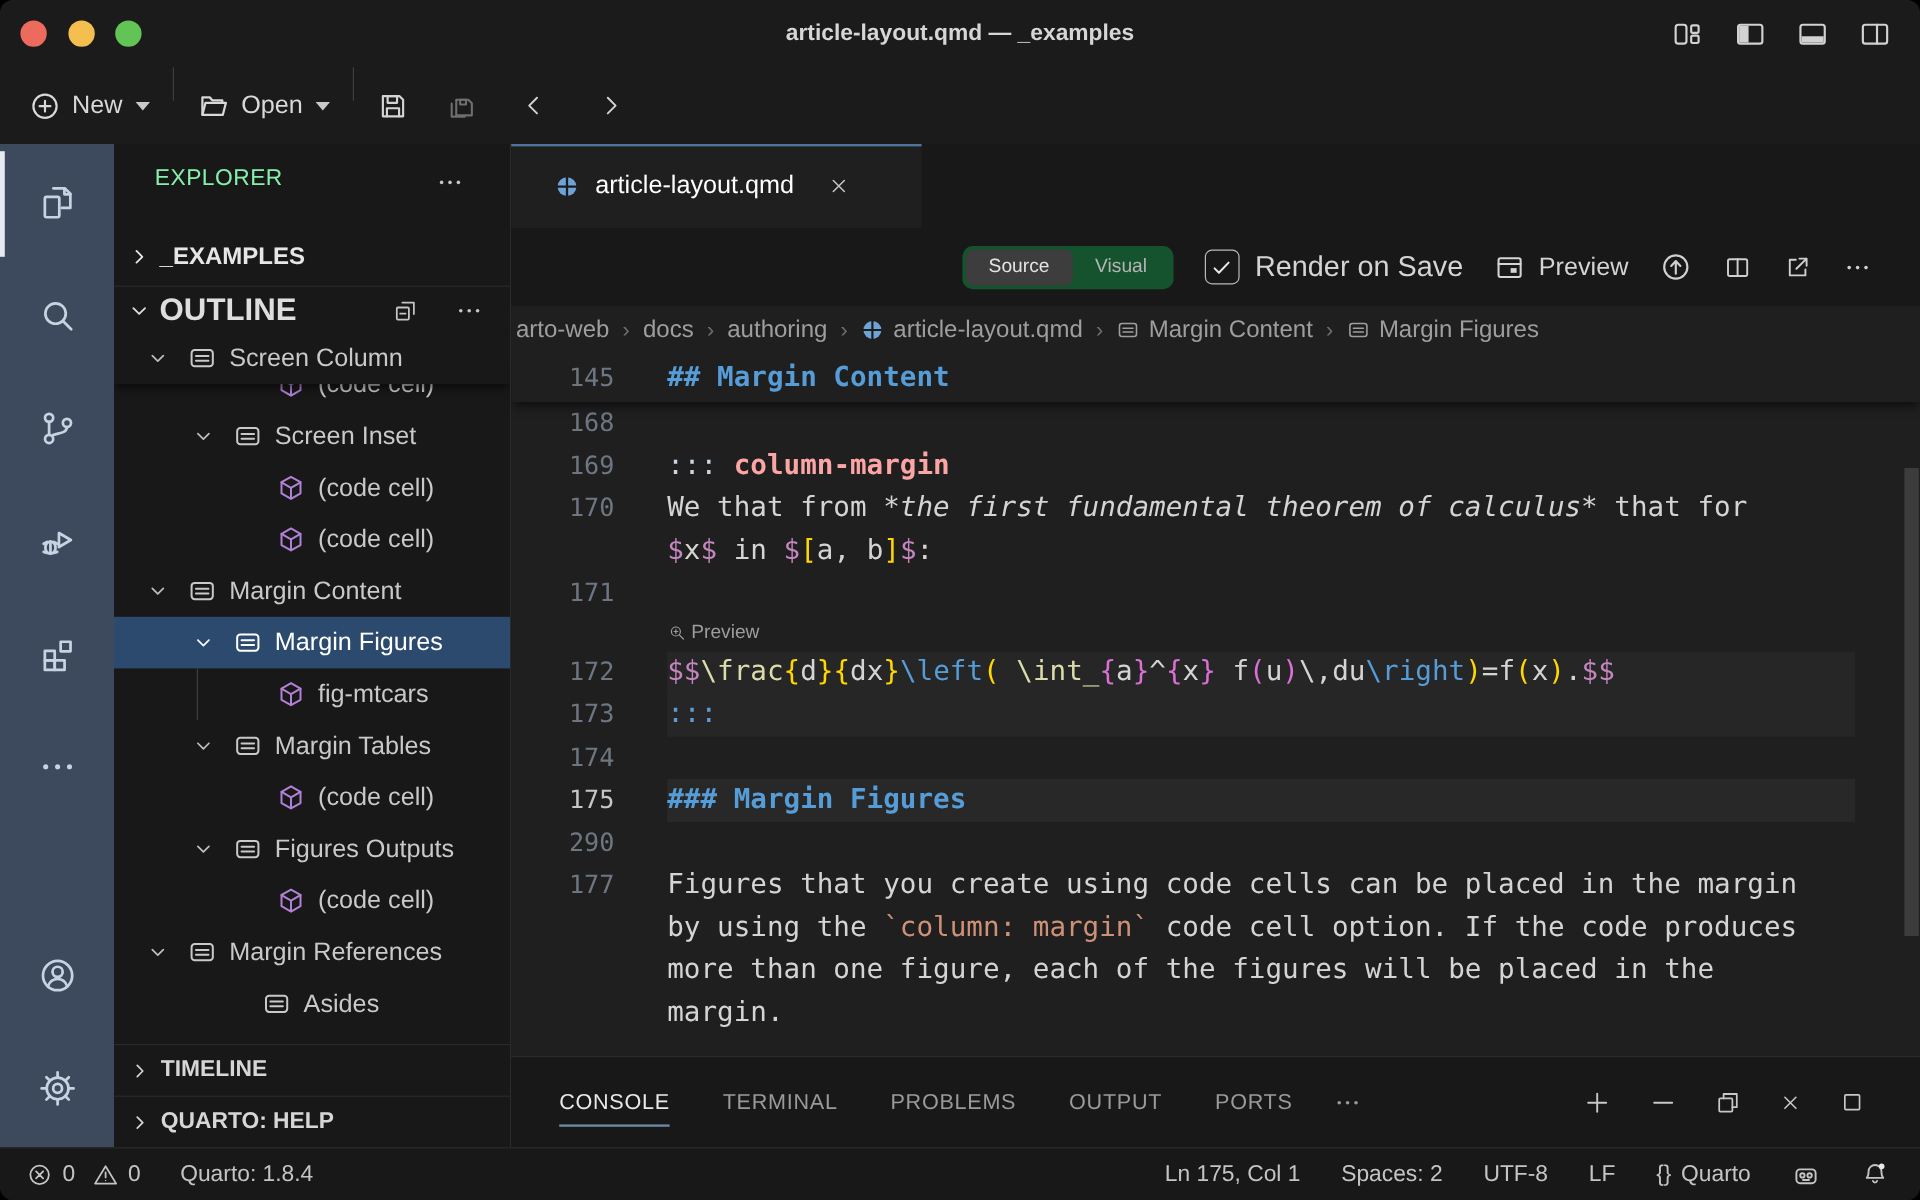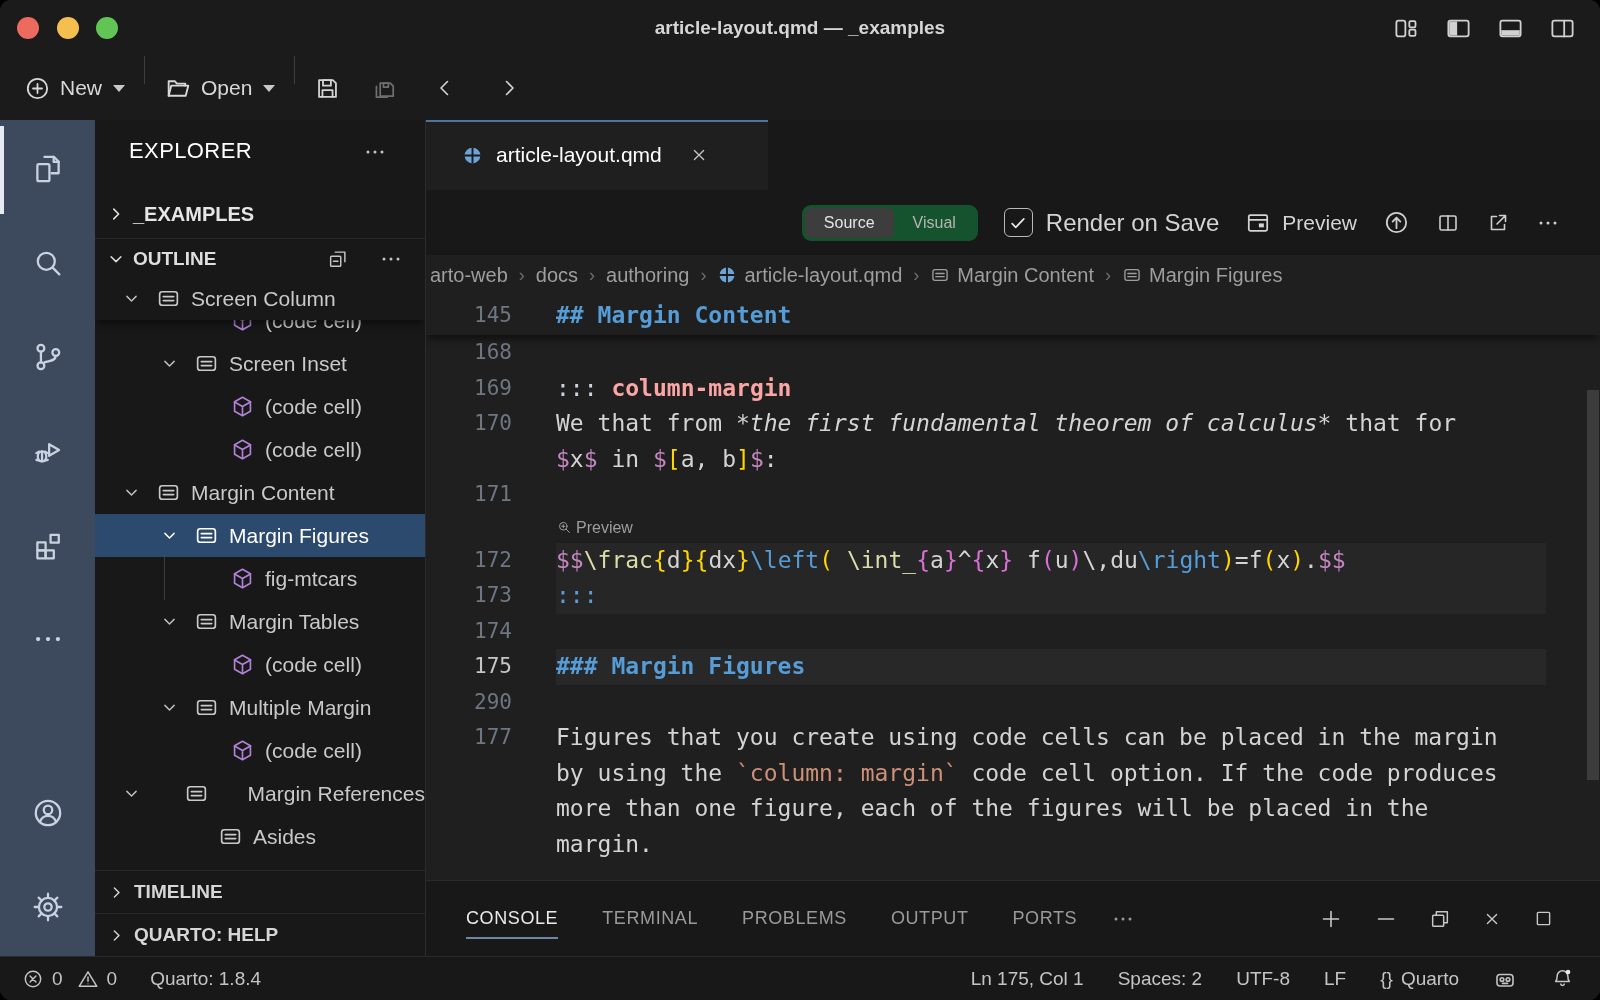--- a/index.html
+++ b/index.html
@@ -30,24 +30,24 @@
 
   
   .activitybar{position:absolute;left:0;top:120px;width:95px;bottom:44px;background:#3d4a5d;color:#c8d3e2}
   .ab-ind{position:absolute;left:0;top:6px;width:4px;height:88px;background:#e6ebf2}
   .ab-top{position:absolute;top:2px;left:0;right:0;display:flex;flex-direction:column}
   .ab-bottom{position:absolute;bottom:2px;left:0;right:0;display:flex;flex-direction:column}
   .ab-item{height:94px;display:flex;align-items:center;justify-content:center}
 
   
   .sidebar{position:absolute;left:95px;top:120px;width:331px;bottom:44px;background:#181818;border-right:1px solid #2b2b2b}
-  .sb-h1{position:absolute;top:18px;left:34px;font-size:22px;letter-spacing:.4px;color:#ffffff}
+  .sb-h1{position:absolute;top:18px;left:34px;font-size:19px;letter-spacing:.4px;color:#86efac}
   .sb-h1-dots{position:absolute;top:20px;right:38px;color:#c5c5c5}
   .ws-row{position:absolute;top:74px;left:0;right:0;height:40px;display:flex;align-items:center;gap:8px;padding-left:12px;font-size:20px;font-weight:700;color:#e6e6e6}
-  .outline-hdr{position:absolute;top:118px;left:0;right:0;height:40px;display:flex;align-items:center;gap:8px;padding-left:12px;font-size:19px;font-weight:700;color:#dedede;border-top:1px solid #2a2a2a}
+  .outline-hdr{position:absolute;top:118px;left:0;right:0;height:40px;display:flex;align-items:center;gap:8px;padding-left:12px;font-size:26px;font-weight:700;color:#dedede;border-top:1px solid #2a2a2a}
   .outline-hdr .spacer{flex:1}
   .outline-hdr .hic{margin-right:22px;color:#c5c5c5}
   .tree{position:absolute;top:157px;left:0;right:0;height:581px;overflow:hidden}
   .tree-rows{position:absolute;top:22px;left:0;right:0}
   .trow{height:43px;display:flex;align-items:center;font-size:21px;color:#c9c9c9;position:relative}
   .trow .slot{width:33px;display:flex;align-items:center;justify-content:flex-start;flex:none;color:#bfbfbf}
   .trow .tlabel{margin-left:10px;white-space:nowrap}
   .trow.sel{background:#2b4a6d;color:#fff}
   .trow.sel .slot{color:#fff}
   .tsticky{position:absolute;top:0;left:0;right:0;height:43px;background:#181818;z-index:2;box-shadow:0 5px 7px -2px rgba(0,0,0,.55)}
@@ -461,32 +461,32 @@
                   <path d="M5.5 9l6.5 6.5L18.5 9" stroke-width="2"></path>
                 </svg>
               </span>
             </span>
             <span class="icon">
               <svg width="25" height="25" viewBox="0 0 24 24" fill="none" stroke="currentColor" stroke-width="1.6" stroke-linecap="round" stroke-linejoin="round">
                 <rect x="3.5" y="5.5" width="17" height="13" rx="2.5"></rect>
                 <path d="M7 10.2h10M7 14h10"></path>
               </svg>
             </span>
-            <span class="tlabel">Multiple Margin</span>
+            <span class="tlabel">Figures Outputs</span>
           </div>
           <div class="trow" style="padding-left: 135px;">
             <span class="icon" style="color: rgb(177, 128, 215);">
               <svg width="25" height="25" viewBox="0 0 24 24" fill="none" stroke="currentColor" stroke-width="1.6" stroke-linecap="round" stroke-linejoin="round">
                 <path d="M12 3.2l7.6 4.3v9L12 20.8l-7.6-4.3v-9z"></path>
                 <path d="M12 12l7.6-4.4M12 12L4.4 7.6M12 12v8.6"></path>
               </svg>
             </span>
             <span class="tlabel">(code cell)</span>
           </div>
-          <div class="trow" style="padding-left: 28px; justify-content: space-between;">
+          <div class="trow" style="padding-left: 28px;">
             <span class="slot">
               <span class="icon">
                 <svg width="17" height="17" viewBox="0 0 24 24" fill="none" stroke="currentColor" stroke-width="1.6" stroke-linecap="round" stroke-linejoin="round">
                   <path d="M5.5 9l6.5 6.5L18.5 9" stroke-width="2"></path>
                 </svg>
               </span>
             </span>
             <span class="icon">
               <svg width="25" height="25" viewBox="0 0 24 24" fill="none" stroke="currentColor" stroke-width="1.6" stroke-linecap="round" stroke-linejoin="round">
                 <rect x="3.5" y="5.5" width="17" height="13" rx="2.5"></rect>

